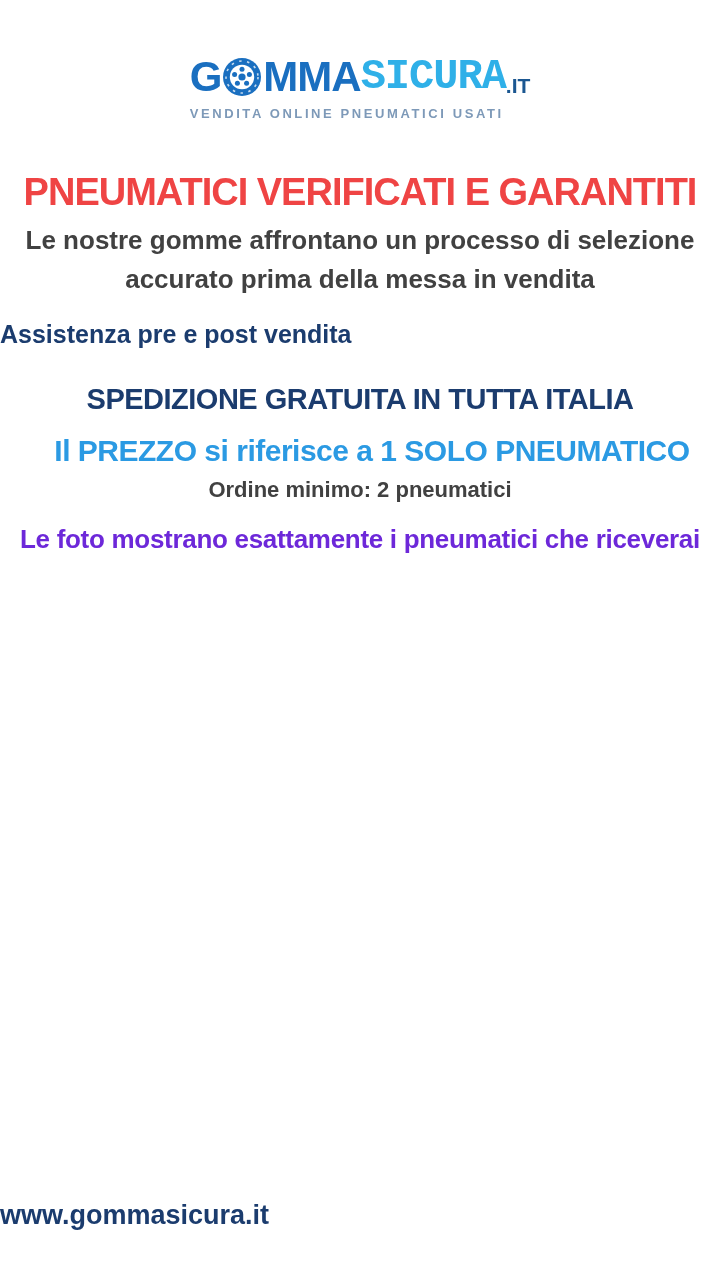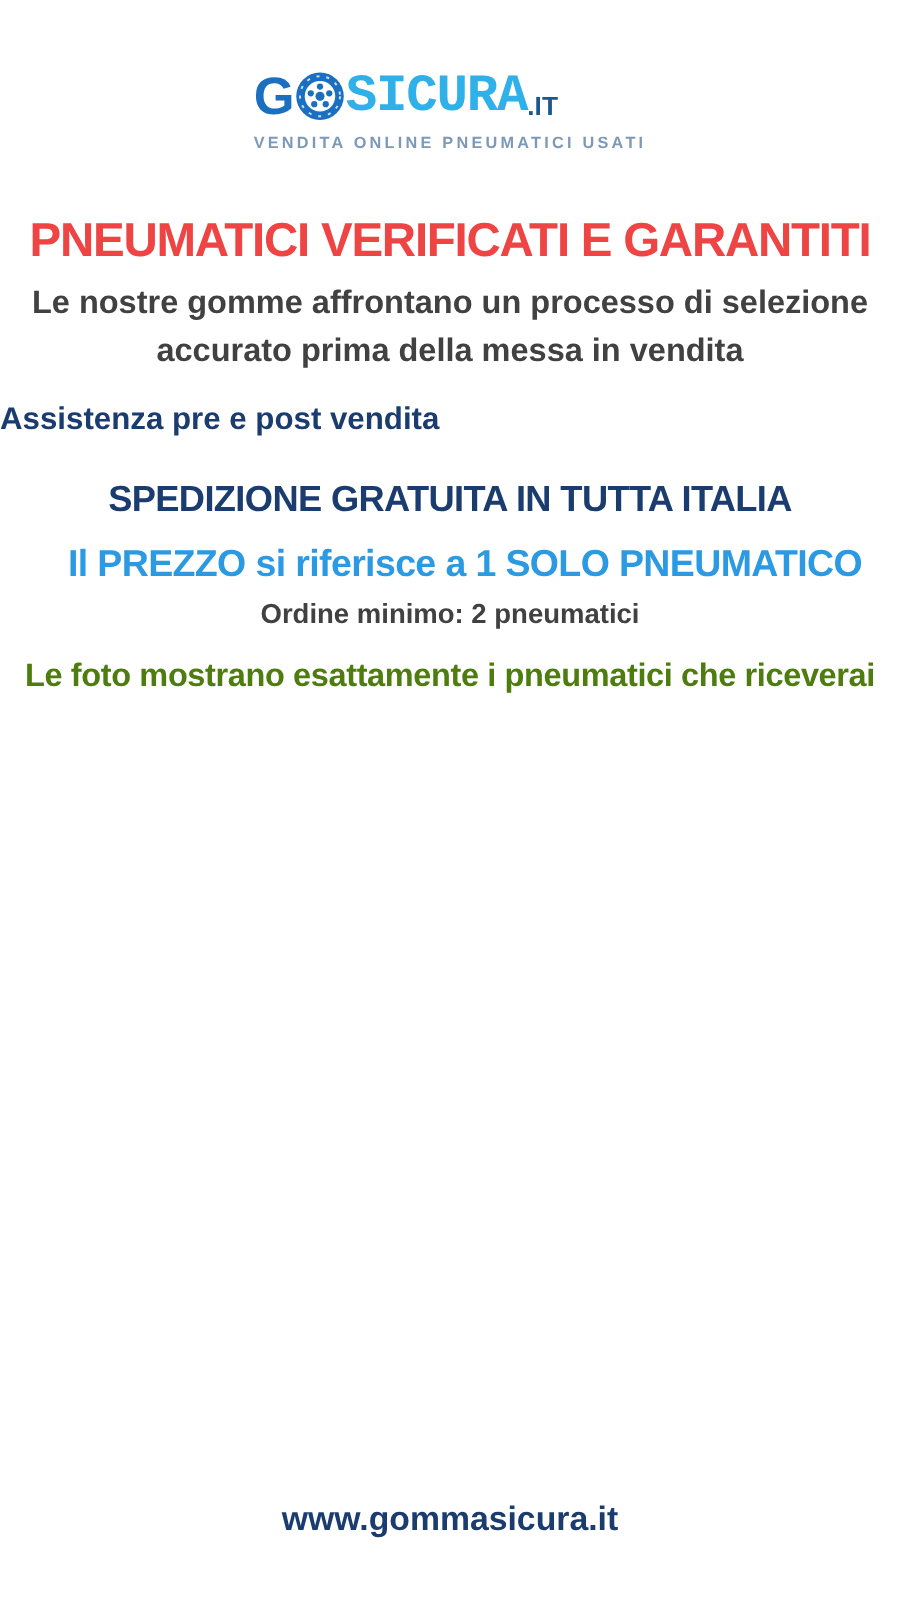--- a/index.html
+++ b/index.html
@@ -106,30 +106,29 @@
     margin-top: 2px;
     font-size: 22px;
     line-height: 36px;
     color: #414141;
   }
   .lefoto {
     margin-top: 13px;
     font-size: 26px;
     line-height: 36px;
     letter-spacing: -0.3px;
-    color: #4d7c0f;
+    color: #6d28d9;
   }
 
   
   .footer {
     position: absolute;
     top: 1200px;
     left: 0;
     width: 720px;
-    text-align: center;
     font-size: 27px;
     font-weight: 700;
     color: #1b3c6e;
   }
 </style>
 </head>
 <body>
 
 <div class="logo-wrap">
   <div class="logo-inner">
@@ -139,20 +138,21 @@
         <circle cx="20" cy="20" r="19" fill="#1a6fc0"></circle>
         <circle cx="20" cy="20" r="16" fill="none" stroke="#ffffff" stroke-width="1.6" stroke-dasharray="2.5 5.5" opacity="0.75"></circle>
         <circle cx="20" cy="20" r="12.2" fill="#ffffff"></circle>
         <circle cx="20" cy="20" r="3.6" fill="#1a6fc0"></circle>
         <circle cx="20" cy="12.2" r="2.5" fill="#1a6fc0"></circle>
         <circle cx="27.4" cy="17.6" r="2.5" fill="#1a6fc0"></circle>
         <circle cx="24.6" cy="26.3" r="2.5" fill="#1a6fc0"></circle>
         <circle cx="15.4" cy="26.3" r="2.5" fill="#1a6fc0"></circle>
         <circle cx="12.6" cy="17.6" r="2.5" fill="#1a6fc0"></circle>
       </svg>
+      <span class="logo-part2">MMA</span>
       <span class="logo-part3">SICURA</span>
       <span class="logo-part4">.IT</span>
     </div>
     <div class="logo-tagline">VENDITA ONLINE PNEUMATICI USATI</div>
   </div>
 </div>
 
 <div class="center-line headline">PNEUMATICI VERIFICATI E GARANTITI</div>
 
 <div class="intro">

